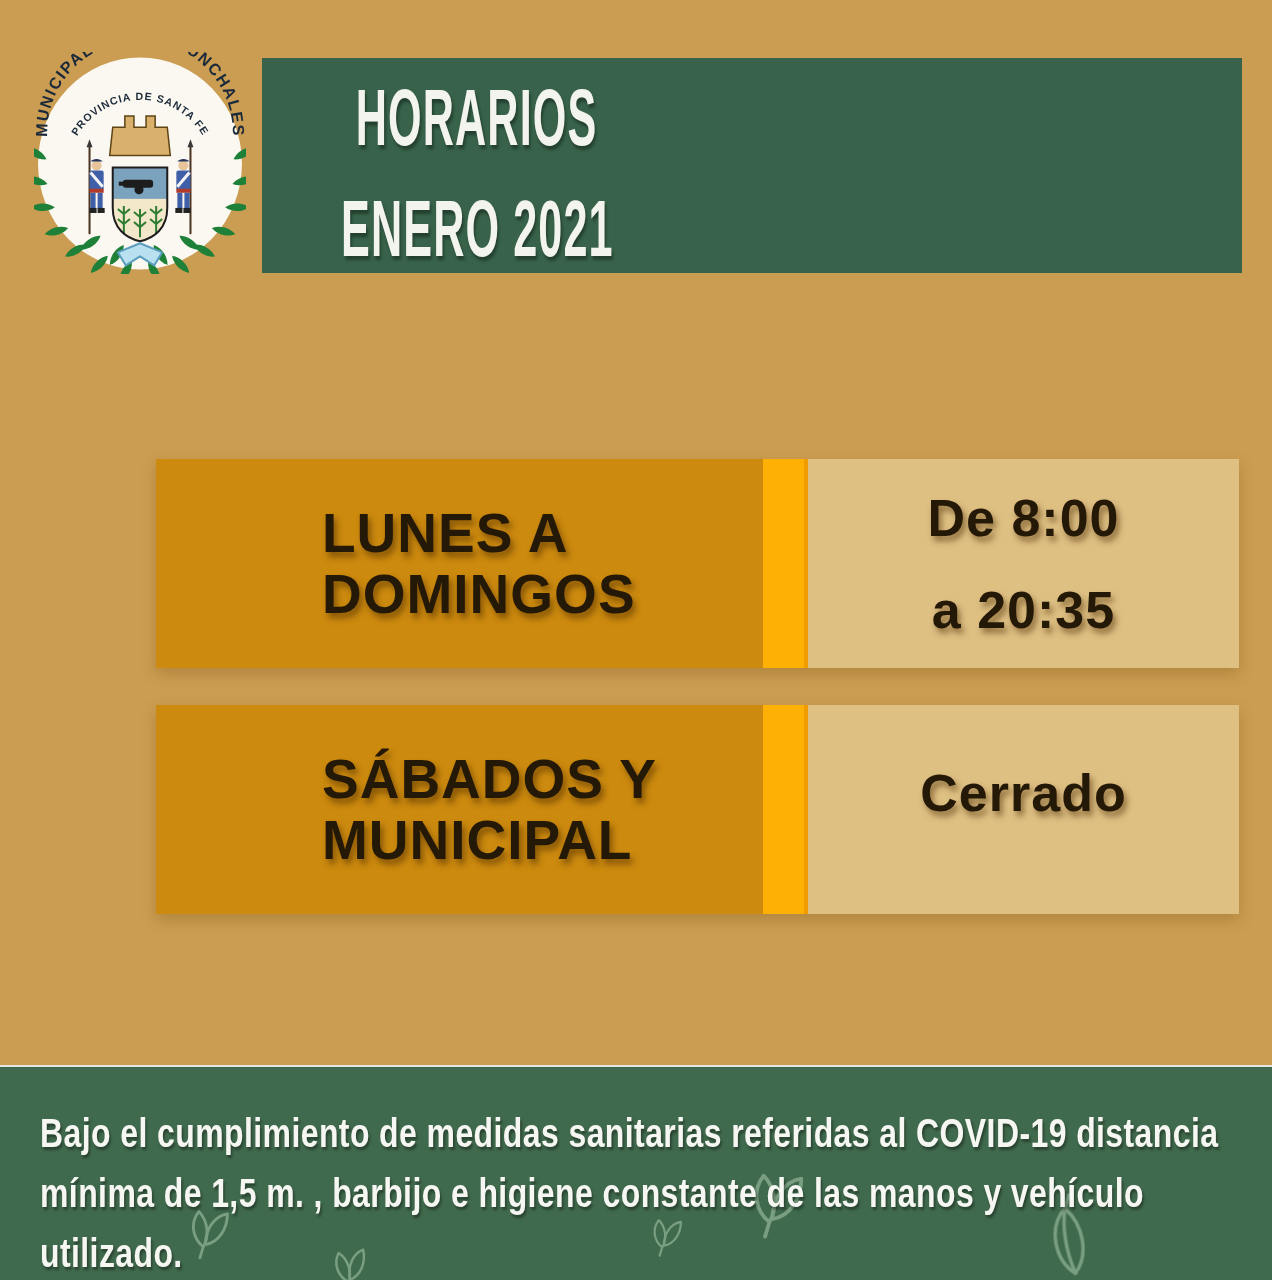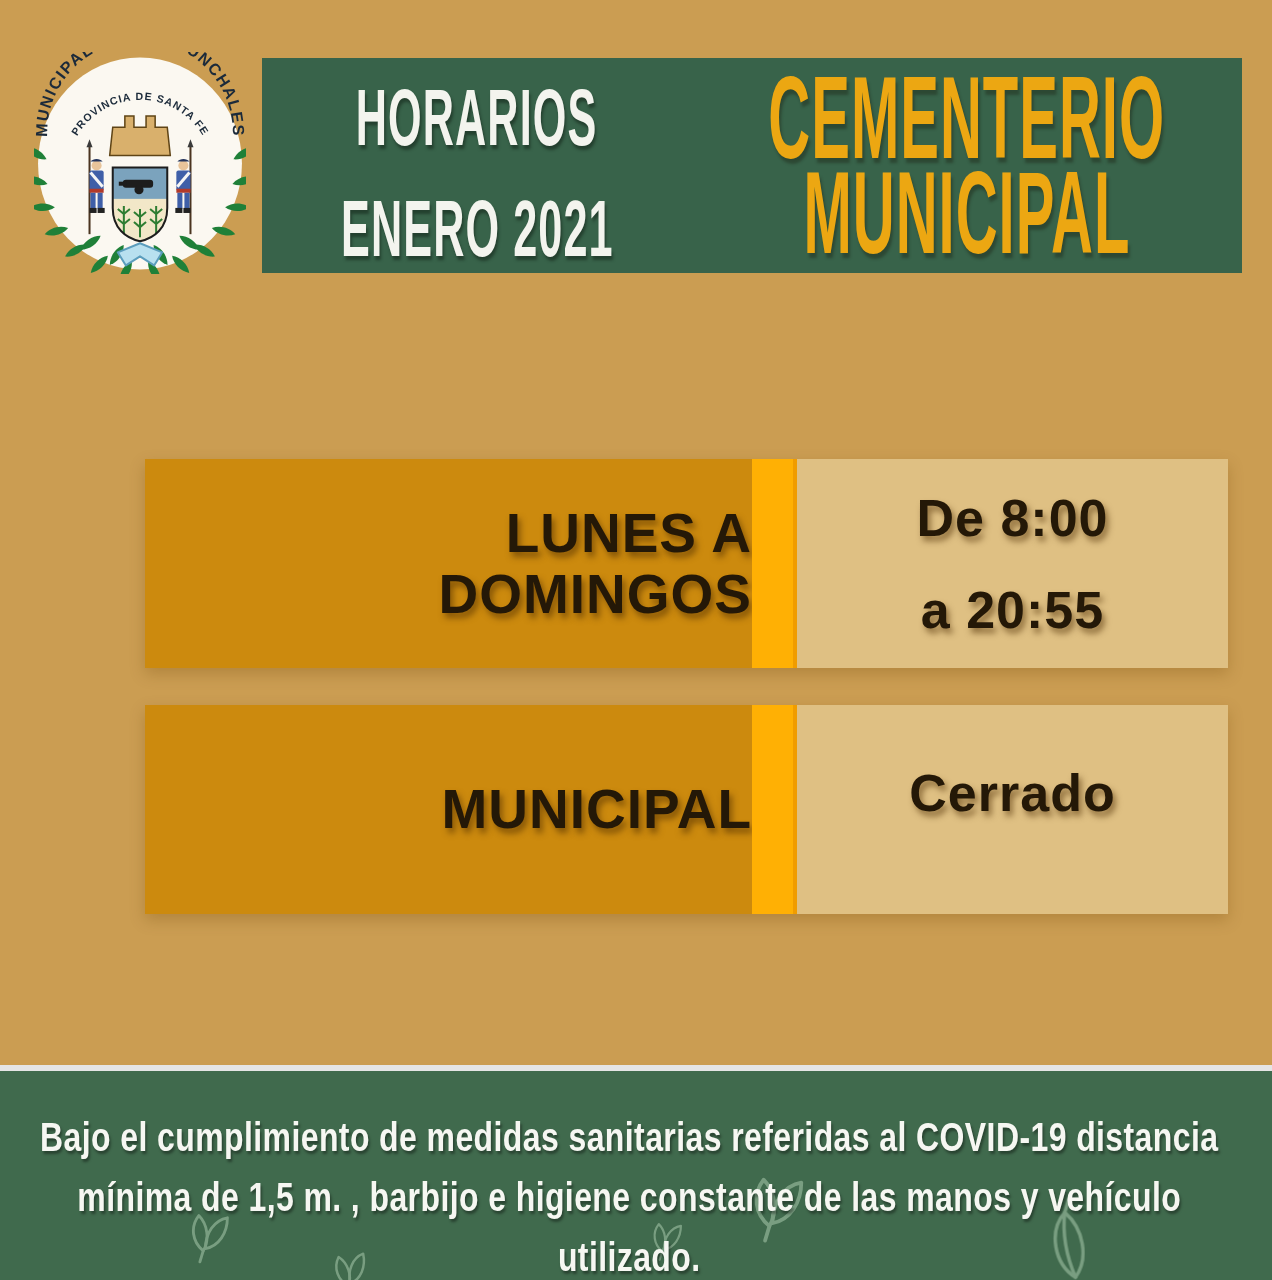--- a/index.html
+++ b/index.html
@@ -25,40 +25,40 @@
     text-shadow:3px 4px 4px rgba(15,30,20,.5);
   }
   .cline{
     display:block;white-space:nowrap;font-weight:bold;color:#eca712;
     font-size:116px;line-height:95px;letter-spacing:2px;
     transform:scaleX(.50);transform-origin:50% 50%;
     text-shadow:4px 5px 4px rgba(30,40,25,.45);
   }
 
   
-  .row{position:absolute;left:145px;width:1083px;height:209px;display:flex;
-    box-shadow:0 6px 14px rgba(105,65,5,.25);text-align:right;}
+  .row{position:absolute;left:156px;width:1083px;height:209px;display:flex;
+    box-shadow:0 6px 14px rgba(105,65,5,.25);}
   .row1{top:459px;} .row2{top:705px;}
   .row-label{width:607px;background:#cc8a0e;display:flex;flex-direction:column;
     justify-content:center;padding-left:166px;}
   .row-divider{width:45px;background:#ffb004;border-right:4px solid #f09c00;}
   .row-value{width:431px;background:#dfc083;display:flex;flex-direction:column;
     justify-content:center;align-items:center;gap:34px;}
   .row-label div{
     font-size:55px;line-height:61px;font-weight:bold;color:#241807;letter-spacing:1px;
     white-space:nowrap;text-shadow:3px 5px 6px rgba(75,42,0,.55);
   }
   .row-value div{
     font-size:52px;line-height:58px;font-weight:bold;color:#241807;letter-spacing:1px;
     white-space:nowrap;text-shadow:3px 5px 6px rgba(75,42,0,.55);
   }
 
   
   .footer{position:absolute;left:0;top:1065px;width:1272px;height:215px;background:#406a4d;
-    border-top:6px solid #e5e5e5;text-align:center;}
+    border-top:2px solid #e5e5e5;}
   .footer-leaves{position:absolute;left:0;top:0;width:1272px;height:215px;}
   .footer-text{position:absolute;left:40px;top:36px;}
   .footer-text div{
     white-space:nowrap;font-weight:bold;color:#f6f7f2;font-size:40px;line-height:60px;
     letter-spacing:.5px;transform:scaleX(.80);transform-origin:0 50%;
     text-shadow:2px 3px 3px rgba(0,0,0,.38);
   }
 </style>
 </head>
 <body>
@@ -153,40 +153,37 @@
     <text font-family="Liberation Sans, sans-serif" font-size="10.5" font-weight="bold" fill="#1b2a3a" letter-spacing="1">
       <textPath href="#arcInner" startOffset="50%" text-anchor="middle">PROVINCIA DE SANTA FE</textPath>
     </text>
   </svg>
 
   <div class="banner">
     <div class="banner-left">
       <span class="hline">HORARIOS</span>
       <span class="hline">ENERO 2021</span>
     </div>
-    <div class="banner-right">
-      <span class="cline">CEMENTERIO</span>
-      <span class="cline">MUNICIPAL</span>
-    </div>
   </div>
 
   <div class="row row1">
     <div class="row-label">
       <div>LUNES A</div>
       <div>DOMINGOS</div>
     </div>
     <div class="row-divider"></div>
     <div class="row-value">
       <div>De 8:00</div>
-      <div>a 20:55</div>
+      <div>a 20:35</div>
     </div>
   </div>
 
   <div class="row row2">
     <div class="row-label">
+      <div>SÁBADOS Y</div>
       <div>MUNICIPAL</div>
     </div>
     <div class="row-divider"></div>
     <div class="row-value">
       <div>Cerrado</div>
       <div></div>
     </div>
   </div>
 
   <div class="footer">

